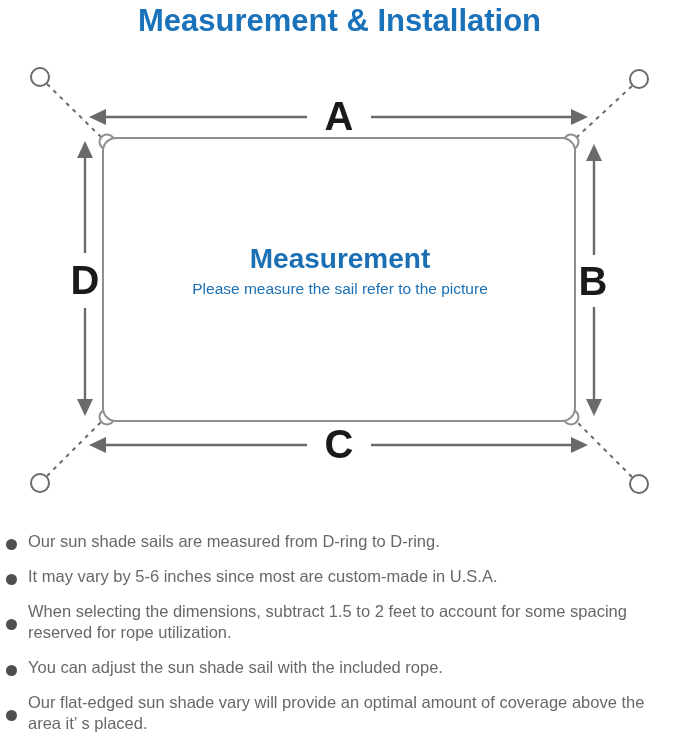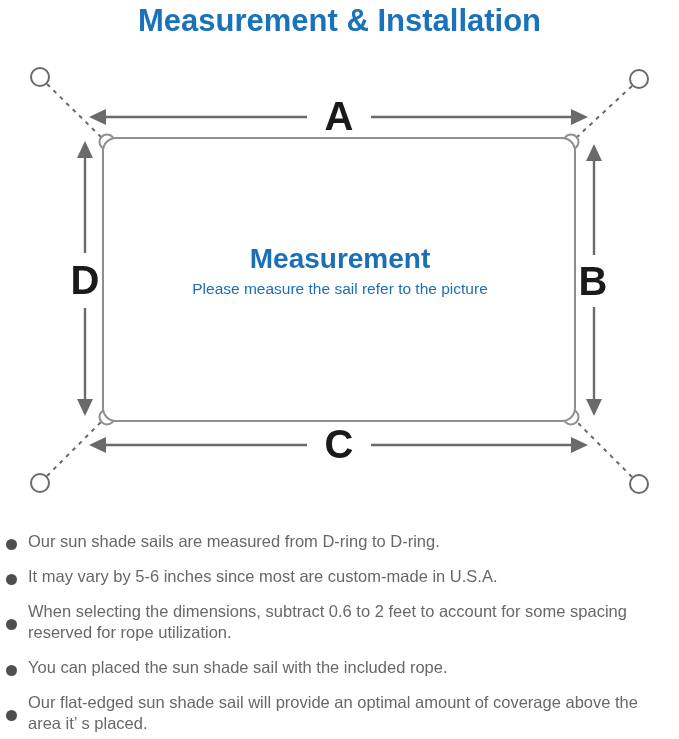--- a/index.html
+++ b/index.html
@@ -177,25 +177,25 @@
     <div class="bullet">
       <span class="dot"></span>
       <span class="note-text">Our sun shade sails are measured from D-ring to D-ring.</span>
     </div>
     <div class="bullet">
       <span class="dot"></span>
       <span class="note-text">It may vary by 5-6 inches since most are custom-made in U.S.A.</span>
     </div>
     <div class="bullet">
       <span class="dot"></span>
-      <span class="note-text">When selecting the dimensions, subtract 0.6 to 2 feet to account for some spacing reserved for rope utilization.</span>
-    </div>
-    <div class="bullet">
-      <span class="dot"></span>
-      <span class="note-text">You can placed the sun shade sail with the included rope.</span>
-    </div>
-    <div class="bullet">
-      <span class="dot"></span>
-      <span class="note-text">Our flat-edged sun shade sail will provide an optimal amount of coverage above the area it’ s placed.</span>
+      <span class="note-text">When selecting the dimensions, subtract 1.5 to 2 feet to account for some spacing reserved for rope utilization.</span>
+    </div>
+    <div class="bullet">
+      <span class="dot"></span>
+      <span class="note-text">You can adjust the sun shade sail with the included rope.</span>
+    </div>
+    <div class="bullet">
+      <span class="dot"></span>
+      <span class="note-text">Our flat-edged sun shade vary will provide an optimal amount of coverage above the area it’ s placed.</span>
     </div>
   </div>
 
 </div>
 
 </body></html>

